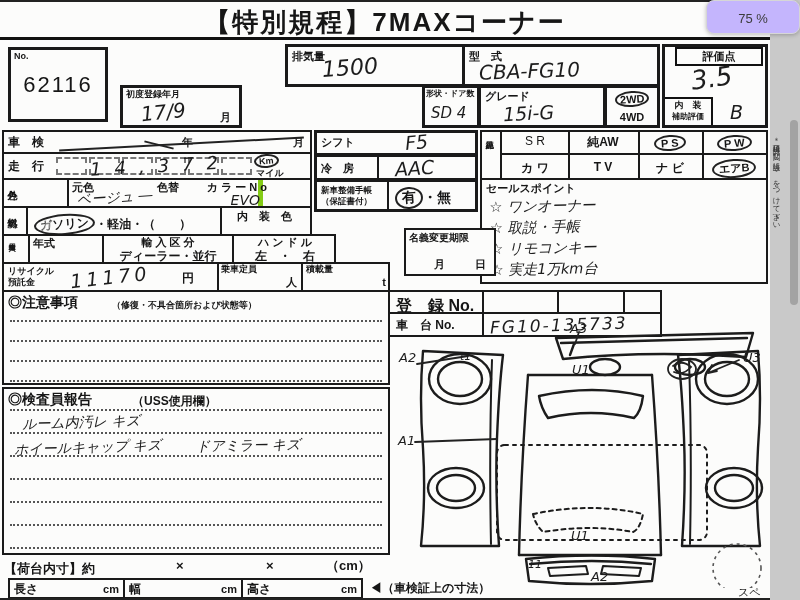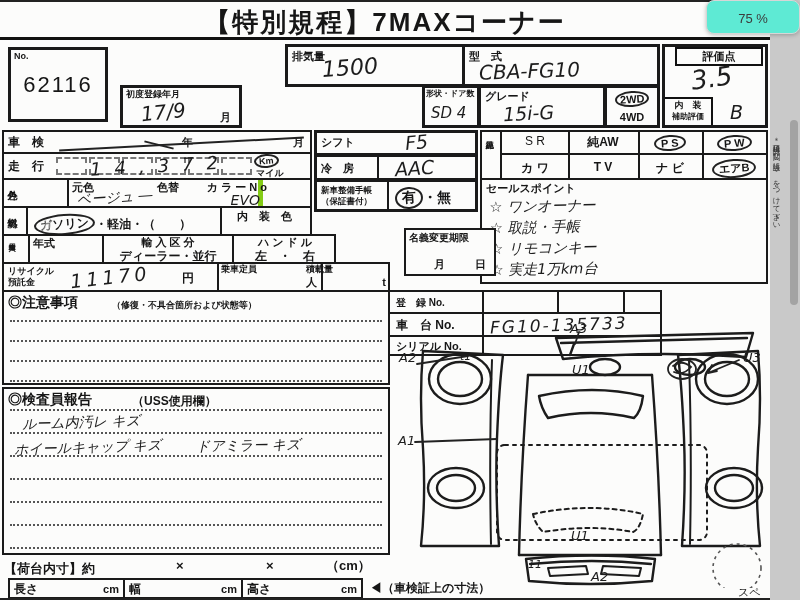--- a/index.html
+++ b/index.html
@@ -129,21 +129,21 @@
       </div>
     </div>
 
     <div class="cell" style="left:2px;top:260px;width:388px;height:30px;">
       <div class="sm" style="position:absolute;left:4px;top:2px;font-weight:bold;line-height:1.2;">
         <span>リサイクル</span><br>
         <span>預託金</span>
       </div>
       <span class="hw" style="position:absolute;left:66px;top:2px;font-size:19px;letter-spacing:4px;transform:rotate(-6deg);">11170</span>
       <span class="lbl" style="position:absolute;left:178px;top:8px;font-size:12px;">円</span>
-      <div class="abs" style="left:213px;top:0;width:106px;height:100%;border-left:2px solid #1a1a1a;border-right:2px solid #1a1a1a;">
+      <div class="abs" style="left:213px;top:0;width:86px;height:100%;border-left:2px solid #1a1a1a;border-right:2px solid #1a1a1a;">
         <span class="lbl sm" style="position:absolute;left:2px;top:1px;">乗車定員</span>
         <span class="lbl" style="position:absolute;right:4px;bottom:2px;">人</span>
       </div>
       <div class="abs" style="left:300px;top:0;width:86px;height:100%;">
         <span class="lbl sm" style="position:absolute;left:2px;top:1px;">積載量</span>
         <span class="lbl" style="position:absolute;right:4px;bottom:2px;">t</span>
       </div>
     </div>
 
     <div class="cell thick" style="left:314px;top:128px;width:164px;height:26px;">
@@ -197,33 +197,29 @@
       </div>
     </div>
 
     <div class="cell" style="left:388px;top:226px;width:92px;height:48px;margin-left:16px;">
       <span class="lbl" style="position:absolute;left:3px;top:2px;font-size:10px;">名義変更期限</span>
       <span class="lbl" style="position:absolute;left:28px;bottom:4px;">月</span>
       <span class="lbl" style="position:absolute;right:8px;bottom:4px;">日</span>
     </div>
 
     <div class="cell" style="left:388px;top:288px;width:274px;height:24px;">
-      <span class="lbl" style="position:absolute;left:6px;top:5px;font-size:10px;">登　録 No.</span>
+      <span class="lbl" style="position:absolute;left:6px;top:5px;font-size:16px;">登　録 No.</span>
       <div class="abs" style="left:92px;top:0;height:100%;border-left:2px solid #1a1a1a;"></div>
       <div class="abs" style="left:167px;top:0;height:100%;border-left:2px solid #1a1a1a;"></div>
       <div class="abs" style="left:233px;top:0;height:100%;border-left:2px solid #1a1a1a;"></div>
     </div>
     <div class="cell" style="left:388px;top:310px;width:274px;height:25px;">
       <span class="lbl" style="position:absolute;left:6px;top:5px;font-size:12px;">車　台 No.</span>
       <div class="abs" style="left:92px;top:0;height:100%;border-left:2px solid #1a1a1a;"></div>
       <span class="hw" style="position:absolute;left:100px;top:1px;font-size:17px;letter-spacing:2px;transform:rotate(-2deg);">FG10-135733</span>
-    </div>
-    <div class="cell" style="left:388px;top:333px;width:274px;height:21px;">
-      <span class="lbl" style="position:absolute;left:6px;top:3px;font-size:11px;">シリアル No.</span>
-      <div class="abs" style="left:92px;top:0;height:100%;border-left:2px solid #1a1a1a;"></div>
     </div>
 
     <div class="cell" style="left:2px;top:288px;width:388px;height:95px;">
       <span style="position:absolute;left:4px;top:2px;font-weight:bold;font-size:14px;">◎注意事項</span>
       <span class="sm" style="position:absolute;left:108px;top:7px;font-weight:bold;">（修復・不具合箇所および状態等）</span>
       <div class="dotline" style="left:6px;top:28px;width:372px;"></div>
       <div class="dotline" style="left:6px;top:48px;width:372px;"></div>
       <div class="dotline" style="left:6px;top:68px;width:372px;"></div>
       <div class="dotline" style="left:6px;top:88px;width:372px;"></div>
     </div>
@@ -329,16 +325,16 @@
       </g>
     </svg>
     <span class="abs" style="left:738px;top:583px;font-size:11px;z-index:3;">スペア</span>
 
     <div class="vtext" style="position:absolute;left:771px;top:130px;height:175px;font-size:7.5px;color:#333;">＊該当項目に関し該当に○をつけて下さい</div>
   </div>
 
   <div class="abs" style="left:782px;top:0;width:18px;height:600px;background:#c9c9c9;"></div>
   <div class="abs" style="left:790px;top:120px;width:8px;height:185px;background:#a3a3a3;border-radius:4px;"></div>
 
-  <div class="abs" style="left:706px;top:0;width:94px;height:34px;background:#5eead4;border:1px solid #d6d6d6;border-radius:8px;box-shadow:0 1px 4px rgba(0,0,0,0.25);line-height:34px;text-align:center;z-index:5;">
+  <div class="abs" style="left:706px;top:0;width:94px;height:34px;background:#c4b5fd;border:1px solid #d6d6d6;border-radius:8px;box-shadow:0 1px 4px rgba(0,0,0,0.25);line-height:34px;text-align:center;z-index:5;">
     <span style="font-size:13px;color:#3c3c3c;">75 %</span>
   </div>
 </div>
 
 </body></html>

